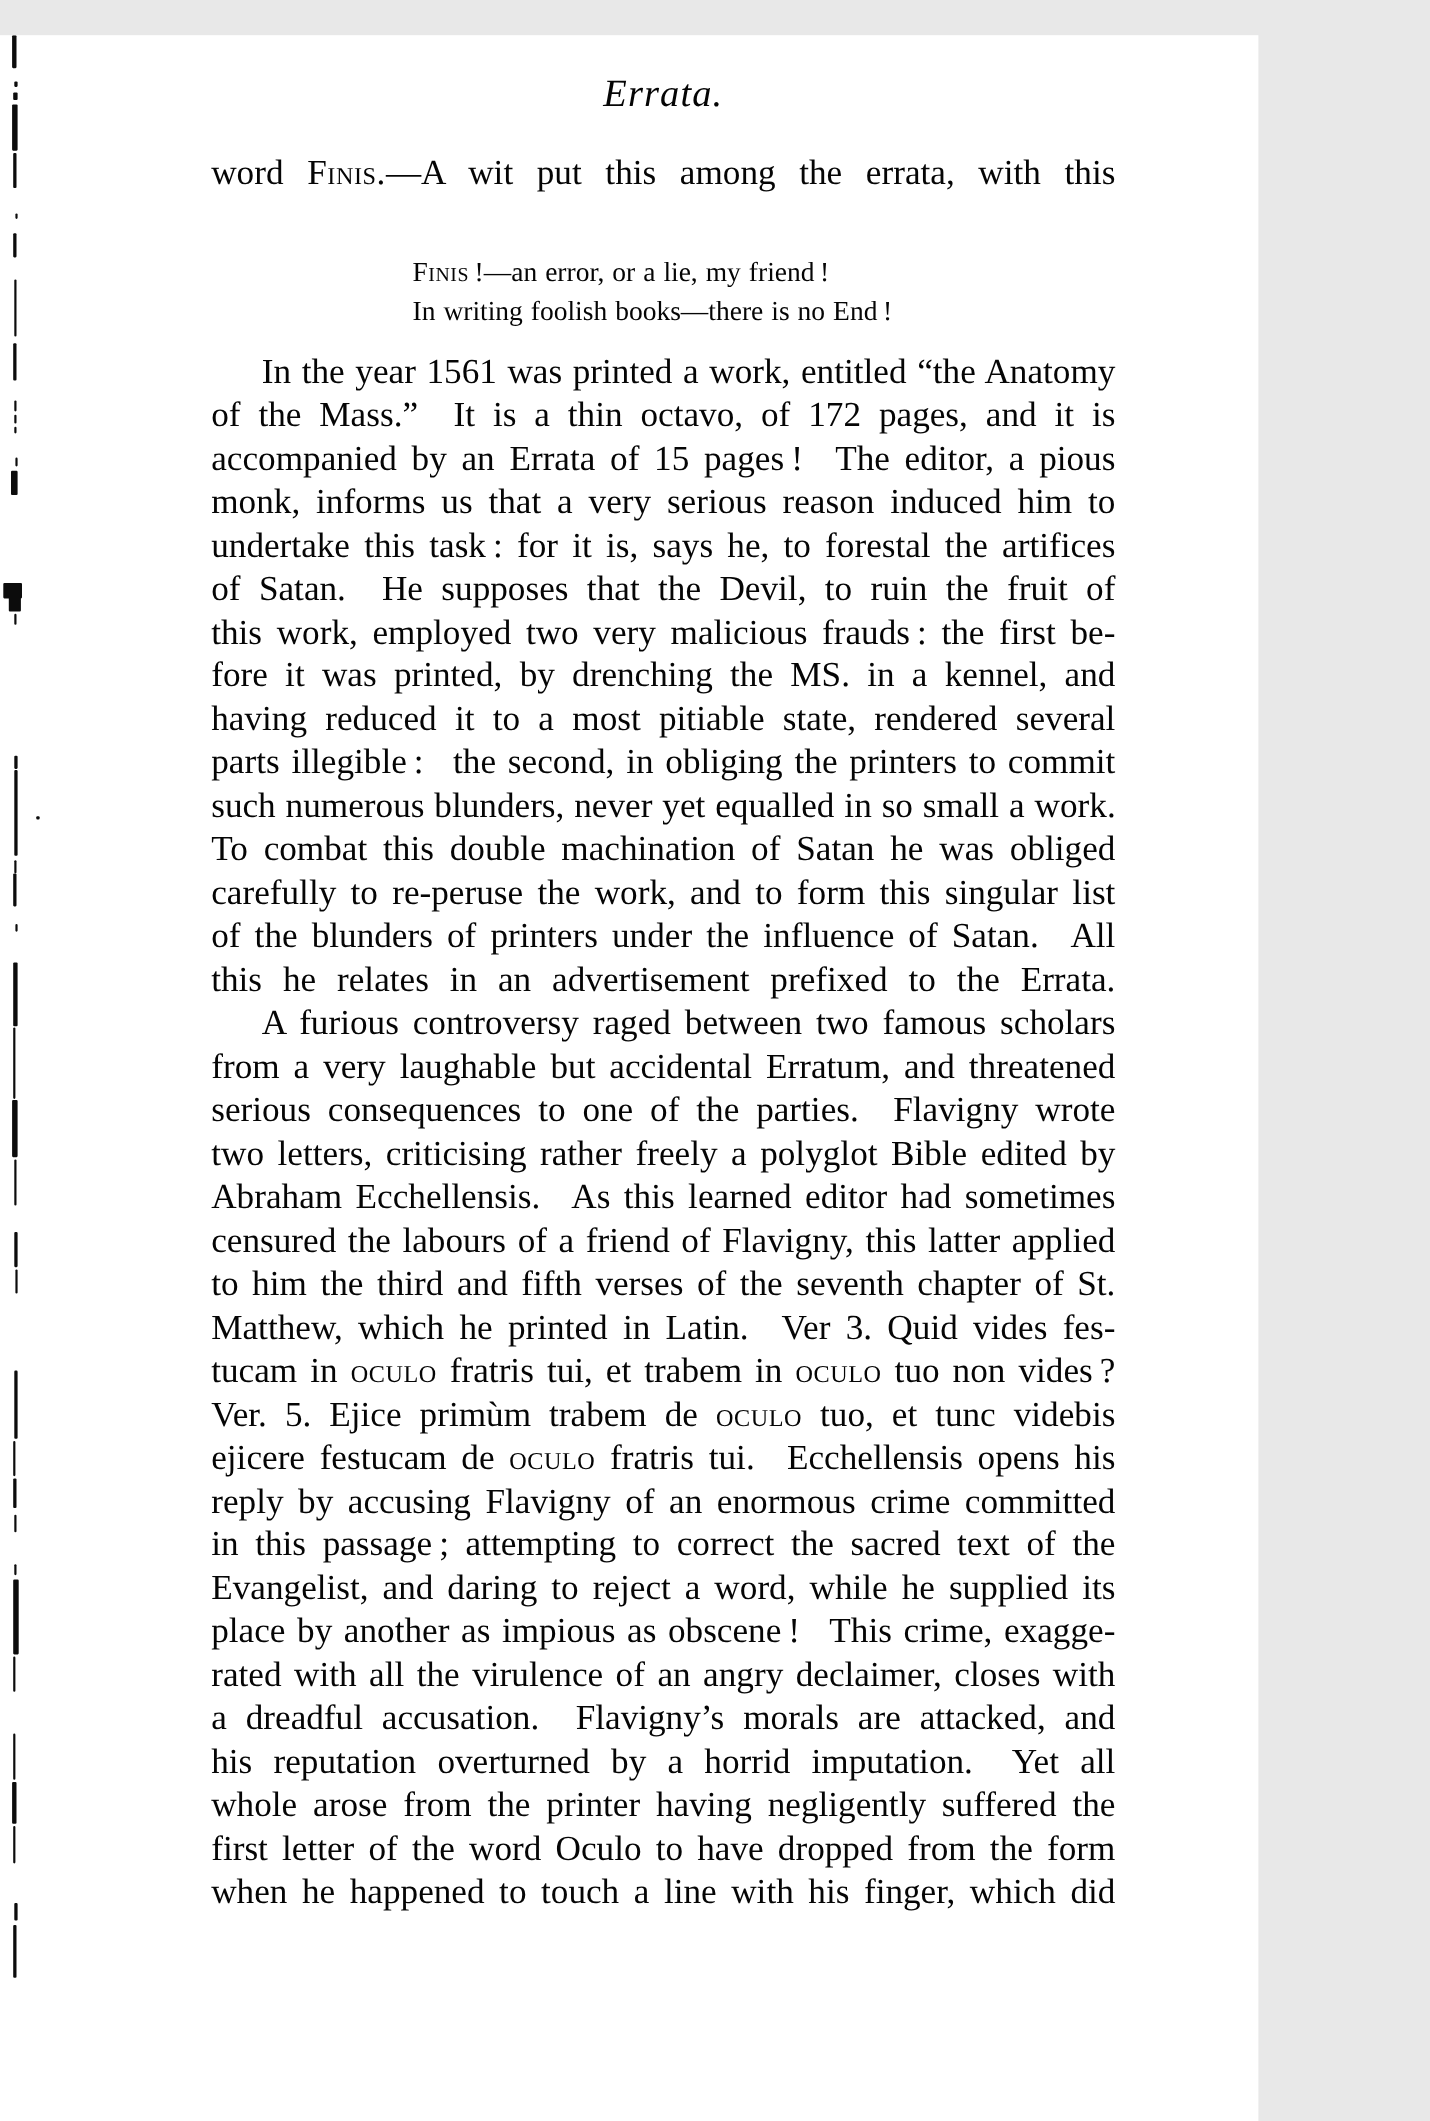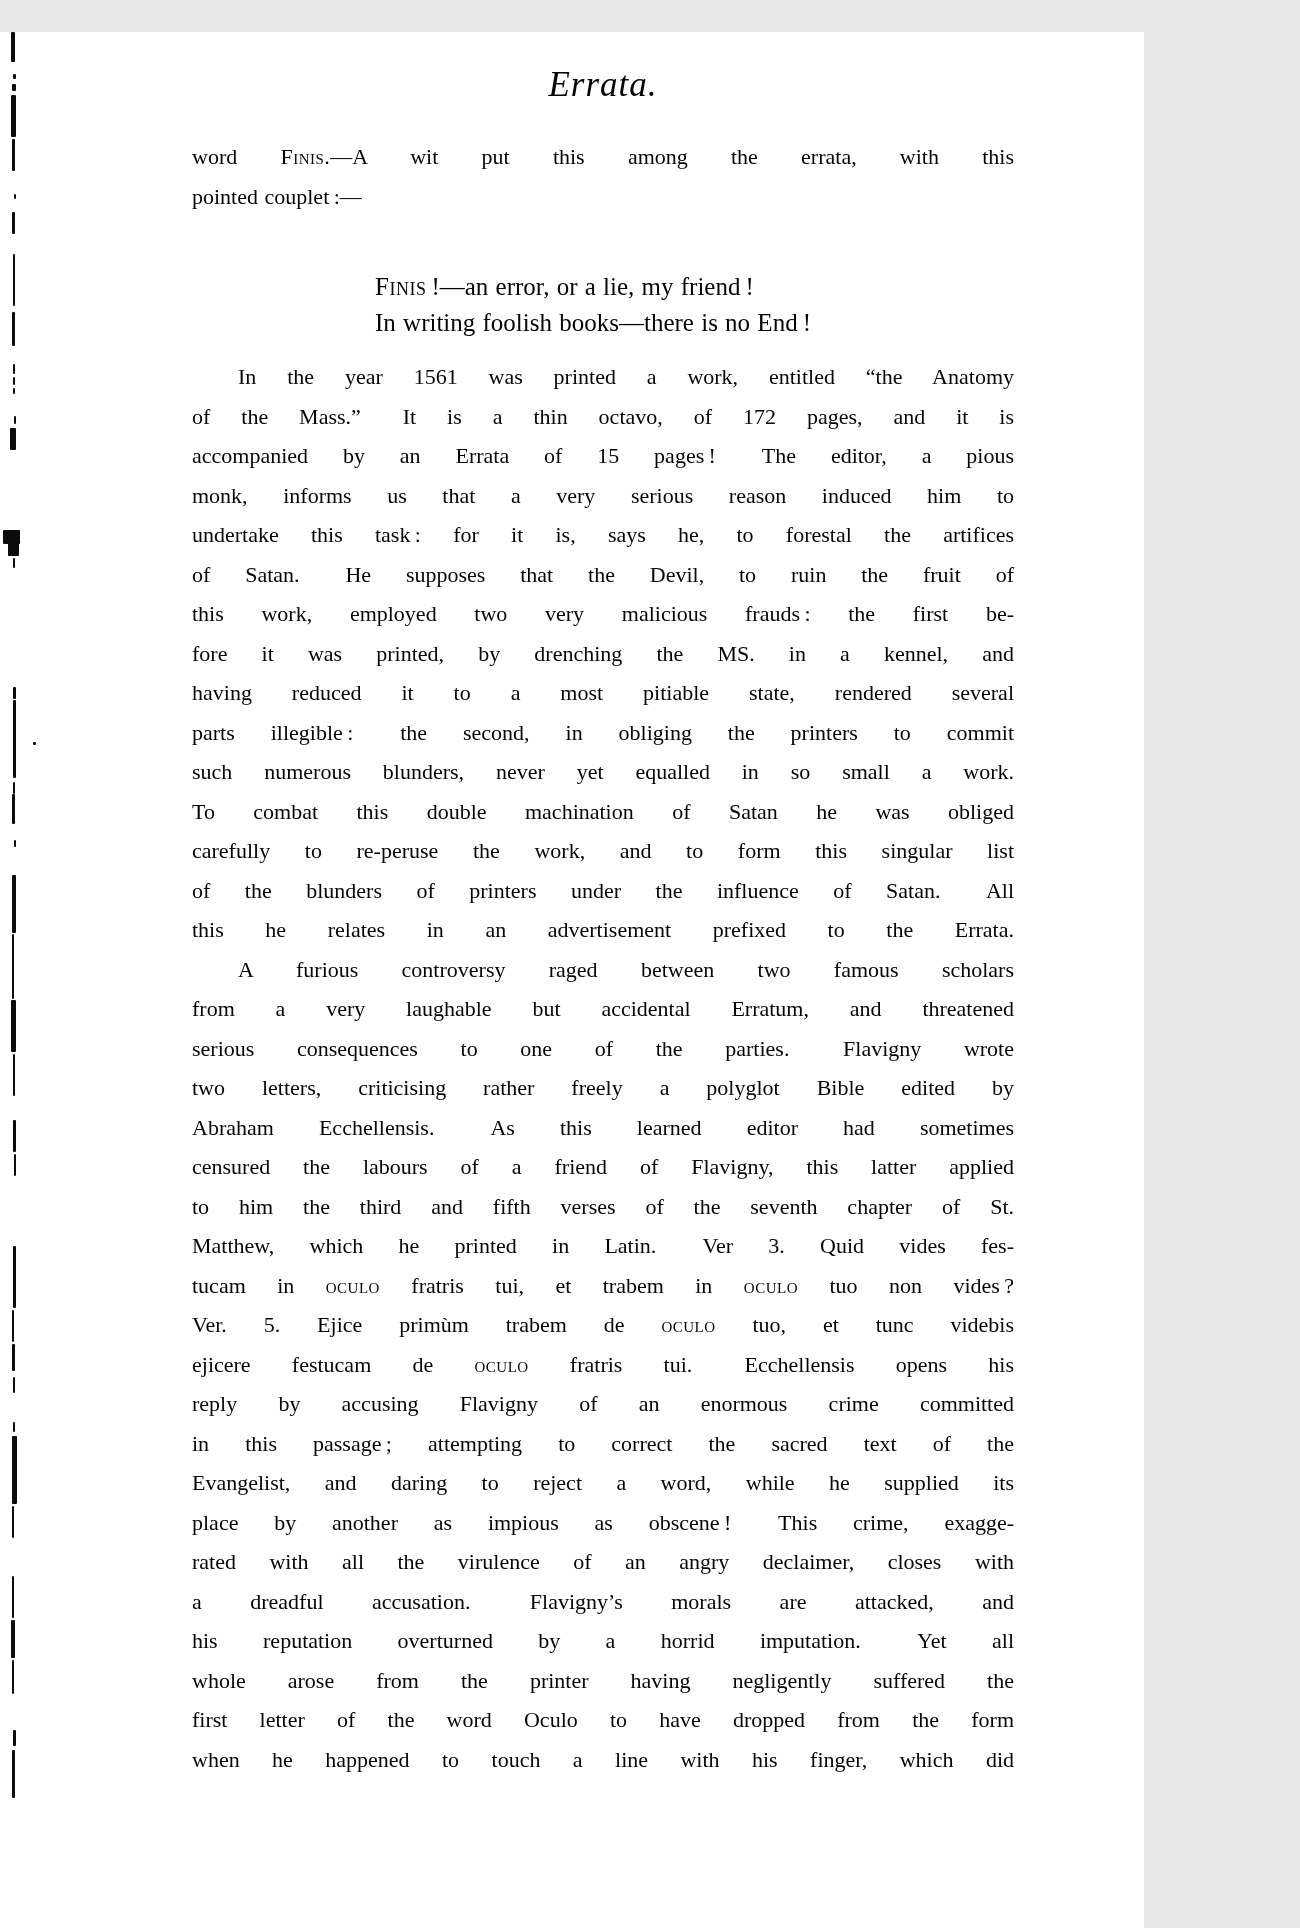--- a/index.html
+++ b/index.html
@@ -23,21 +23,21 @@
     position:absolute;top:42px;left:1178px;
     font-weight:bold;
     font-size:33px;line-height:40px;
   }
   .text-block{
     position:absolute;left:192px;top:99px;width:822px;
     padding-top:6px;
   }
   .block{margin:0;}
   .line{
-    font-size:22px;
+    font-size:32px;
     height:39.5px;line-height:39.5px;
     text-align:justify;
     text-align-last:justify;
     white-space:nowrap;
     word-spacing:1px;
   }
   .line.left{text-align:left;text-align-last:left;}
   .line.first{text-indent:46px;}
   .block.verse{margin-top:53px;margin-bottom:16px;margin-left:183px;}
   .block.verse .line{
@@ -54,21 +54,20 @@
 
 <div class="page">
 
   <div class="running-head">Errata.</div>
 
   <div class="page-number">79</div>
 
   <div class="text-block">
       <div class="block para">
         <div class="line"><span>word </span><span class="sc">Finis.</span><span>—A wit put this among the errata, with this</span></div>
-        <div class="line left"><span>pointed couplet :—</span></div>
       </div>
       <div class="block verse">
         <div class="line left"><span class="sc">Finis</span><span> !—an error, or a lie, my friend !</span></div>
         <div class="line left"><span>In writing foolish books—there is </span><span class="i">no End !</span></div>
       </div>
       <div class="block para">
         <div class="line first"><span>In the year 1561 was printed a work, entitled “the Anatomy</span></div>
         <div class="line"><span>of the Mass.”  It is a thin octavo, of 172 pages, and it is</span></div>
         <div class="line"><span>accompanied by an </span><span class="i">Errata</span><span> of 15 pages !  The editor, a pious</span></div>
         <div class="line"><span>monk, informs us that a very serious reason induced him to</span></div>

